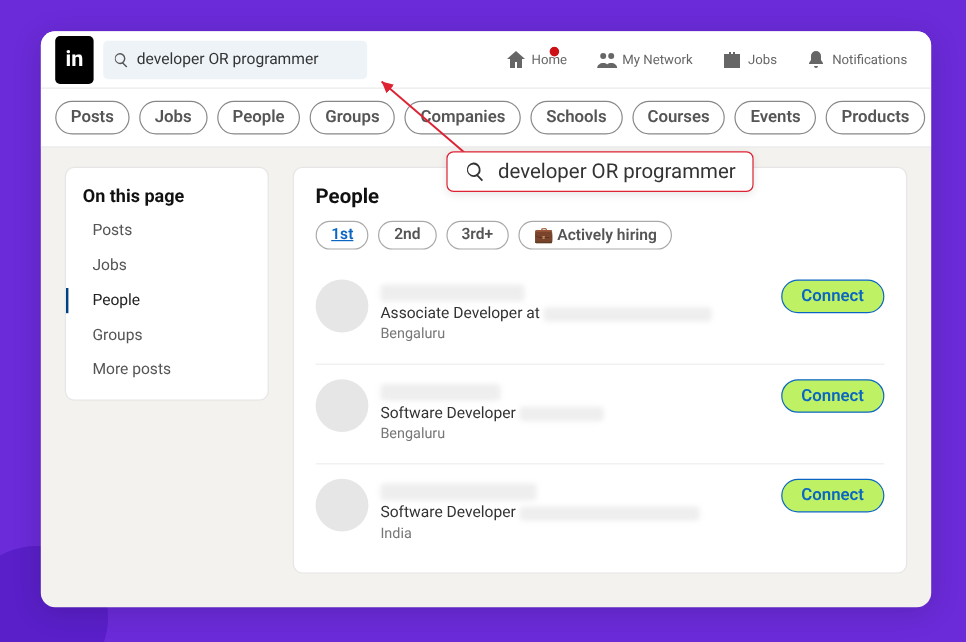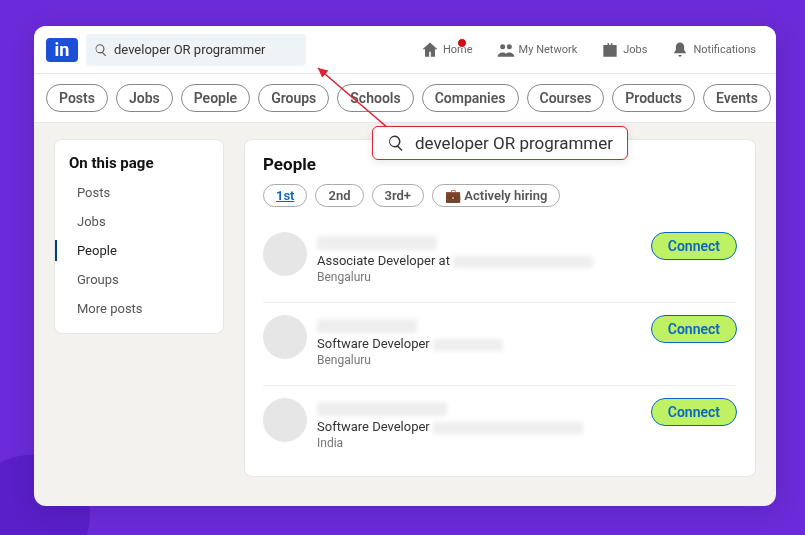--- a/index.html
+++ b/index.html
@@ -1,19 +1,19 @@
 <!DOCTYPE html>
 <html><head>
 <meta charset="utf-8">
 <style>
   * { box-sizing: border-box; margin: 0; padding: 0; font-family: -apple-system, BlinkMacSystemFont, "Segoe UI", Roboto, sans-serif; }
   body { background: #6b2bd9; width: 805px; height: 535px; overflow: hidden; position: relative; }
   .window { position: absolute; top: 26px; left: 34px; width: 742px; height: 480px; background: #f3f2ef; border-radius: 12px; overflow: hidden; box-shadow: 0 4px 24px rgba(0,0,0,0.15); }
   .topbar { background: #fff; height: 48px; display: flex; align-items: center; padding: 0 8px; border-bottom: 1px solid #e6e6e6; }
-  .logo { width: 32px; height: 24px; background: #1d4ed8; border-radius: 4px; color: #fff; display: flex; align-items: center; justify-content: center; font-weight: 700; font-size: 18px; margin-left: 4px; }
+  .logo { width: 32px; height: 40px; background: #000000; border-radius: 4px; color: #fff; display: flex; align-items: center; justify-content: center; font-weight: 700; font-size: 18px; margin-left: 4px; }
   .searchbar { display: flex; align-items: center; background: #eef3f8; border-radius: 4px; height: 32px; width: 220px; margin-left: 8px; padding: 0 8px; }
   .searchbar svg { flex: none; }
   .searchbar .q { font-size: 13px; color: #333; margin-left: 6px; }
   .topnav { margin-left: auto; display: flex; gap: 22px; padding-right: 12px; }
   .topnav-item { display: flex; flex-direction: row; align-items: center; color: #666; font-size: 11px; gap: 2px; cursor: pointer; position: relative; }
   .topnav-item svg { fill: #666; }
   .badge { position: absolute; top: -2px; right: 6px; width: 10px; height: 10px; background: #cc1016; border-radius: 50%; border: 1.5px solid #fff; }
   .filterbar { background: #fff; padding: 10px 12px; display: flex; gap: 8px; border-bottom: 1px solid #e6e6e6; overflow: hidden; }
   .pill { border: 1px solid #888; border-radius: 18px; padding: 5px 12px; font-size: 14px; font-weight: 600; color: #555; background: #fff; cursor: pointer; white-space: nowrap; }
   .body { display: flex; gap: 20px; padding: 16px 20px; }
@@ -86,25 +86,25 @@
         <span>Notifications</span>
       </div>
     </div>
   </div>
 
   <div class="filterbar">
     <div class="pill">Posts</div>
     <div class="pill">Jobs</div>
     <div class="pill">People</div>
     <div class="pill">Groups</div>
+    <div class="pill">Companies</div>
     <div class="pill">Schools</div>
-    <div class="pill">Companies</div>
     <div class="pill">Courses</div>
+    <div class="pill">Events</div>
     <div class="pill">Products</div>
-    <div class="pill">Events</div>
 
   </div>
 
   <div class="body">
     <aside>
       <h3>On this page</h3>
       <div class="snav">
         <div class="snav-item">Posts</div>
         <div class="snav-item">Jobs</div>
         <div class="snav-item active">People</div>

